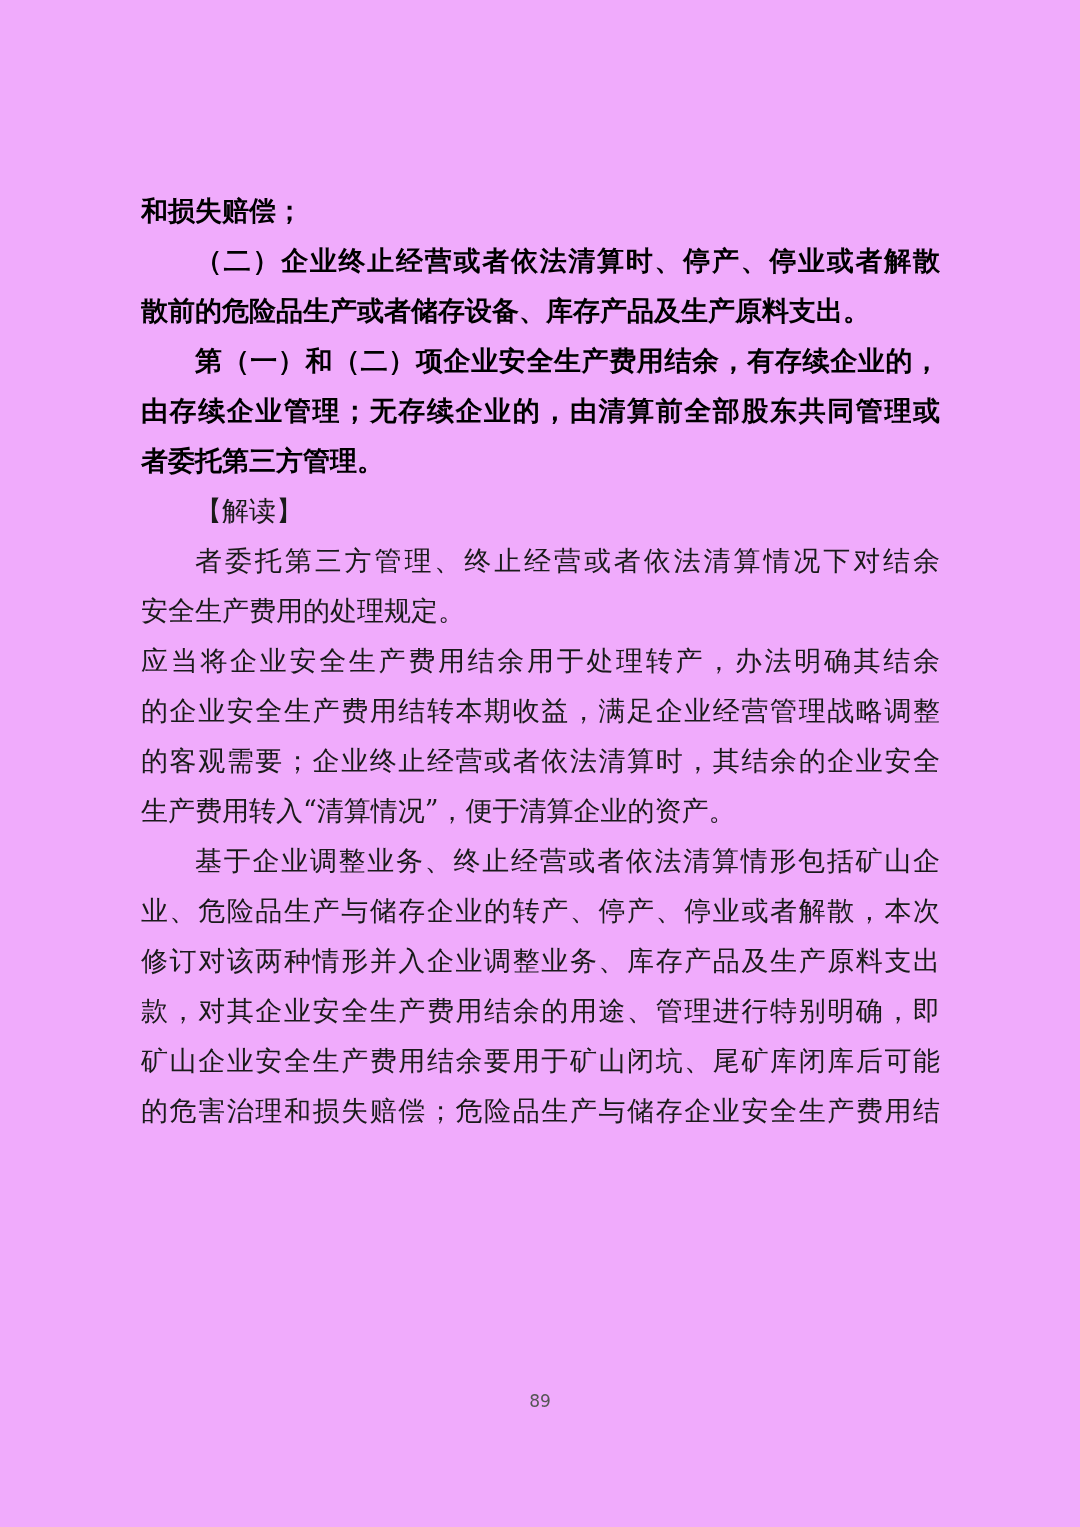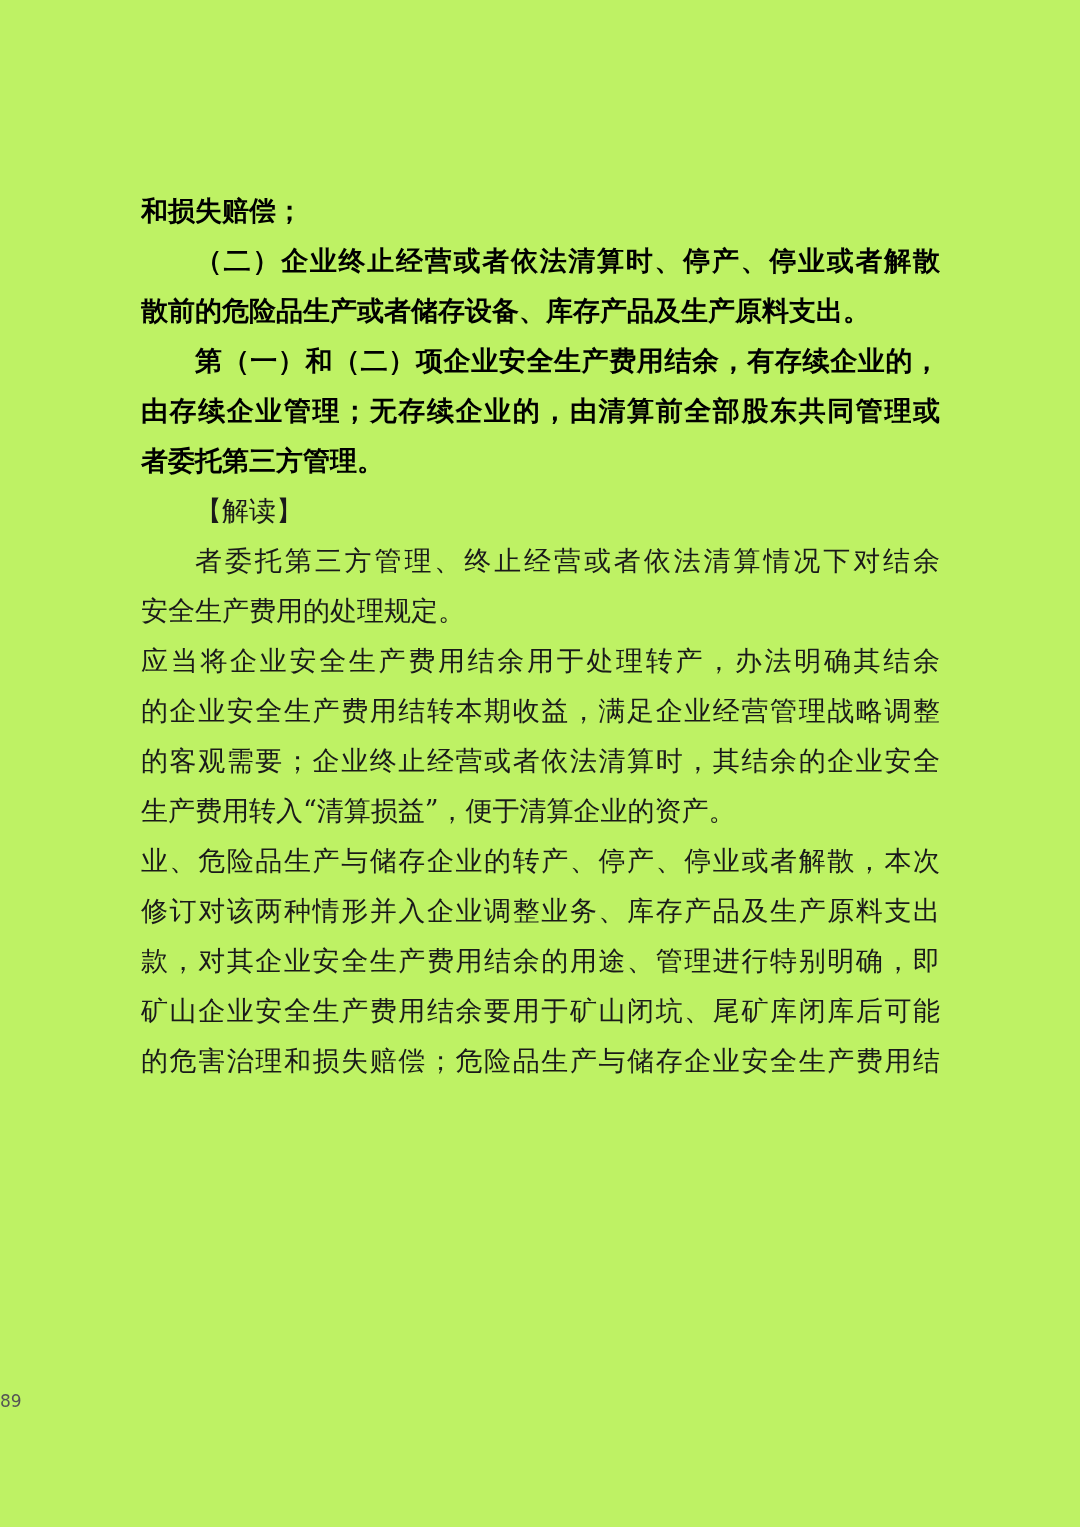--- a/index.html
+++ b/index.html
@@ -4,21 +4,21 @@
 <style>
   html, body {
     margin: 0;
     padding: 0;
     background: #ffffff;
   }
   .page {
     position: relative;
     width: 1080px;
     height: 1527px;
-    background: #bef264;
+    background: #f0abfc;
     overflow: hidden;
     font-family: "DejaVu Serif", serif;
   }
   .content {
     position: absolute;
     left: 141px;
     top: 186px;
     width: 799px;
   }
   .line {
@@ -40,20 +40,21 @@
     text-align-last: left;
   }
   .line.first {
     text-indent: 54px;
   }
   .pagenum {
     position: absolute;
     top: 1391px;
     left: 0;
     width: 100%;
+    text-align: center;
     font-family: "DejaVu Sans", sans-serif;
     font-size: 17px;
     color: #555555;
   }
 </style>
 </head>
 <body>
 
 <div class="page">
   <div class="content" id="content">
@@ -62,21 +63,22 @@
       <div class="line bold nofill">散前的危险品生产或者储存设备、库存产品及生产原料支出。</div>
       <div class="line bold first">第（一）和（二）项企业安全生产费用结余，有存续企业的，</div>
       <div class="line bold">由存续企业管理；无存续企业的，由清算前全部股东共同管理或</div>
       <div class="line bold nofill">者委托第三方管理。</div>
       <div class="line first nofill">【解读】</div>
       <div class="line first">者委托第三方管理、终止经营或者依法清算情况下对结余</div>
       <div class="line nofill">安全生产费用的处理规定。</div>
       <div class="line">应当将企业安全生产费用结余用于处理转产，办法明确其结余</div>
       <div class="line">的企业安全生产费用结转本期收益，满足企业经营管理战略调整</div>
       <div class="line">的客观需要；企业终止经营或者依法清算时，其结余的企业安全</div>
-      <div class="line nofill">生产费用转入“清算损益”，便于清算企业的资产。</div>
+      <div class="line nofill">生产费用转入“清算情况”，便于清算企业的资产。</div>
+      <div class="line first">基于企业调整业务、终止经营或者依法清算情形包括矿山企</div>
       <div class="line">业、危险品生产与储存企业的转产、停产、停业或者解散，本次</div>
       <div class="line">修订对该两种情形并入企业调整业务、库存产品及生产原料支出</div>
       <div class="line">款，对其企业安全生产费用结余的用途、管理进行特别明确，即</div>
       <div class="line">矿山企业安全生产费用结余要用于矿山闭坑、尾矿库闭库后可能</div>
       <div class="line">的危害治理和损失赔偿；危险品生产与储存企业安全生产费用结</div>
     </div>
   <div class="pagenum">89</div>
 </div>
 
 </body></html>

